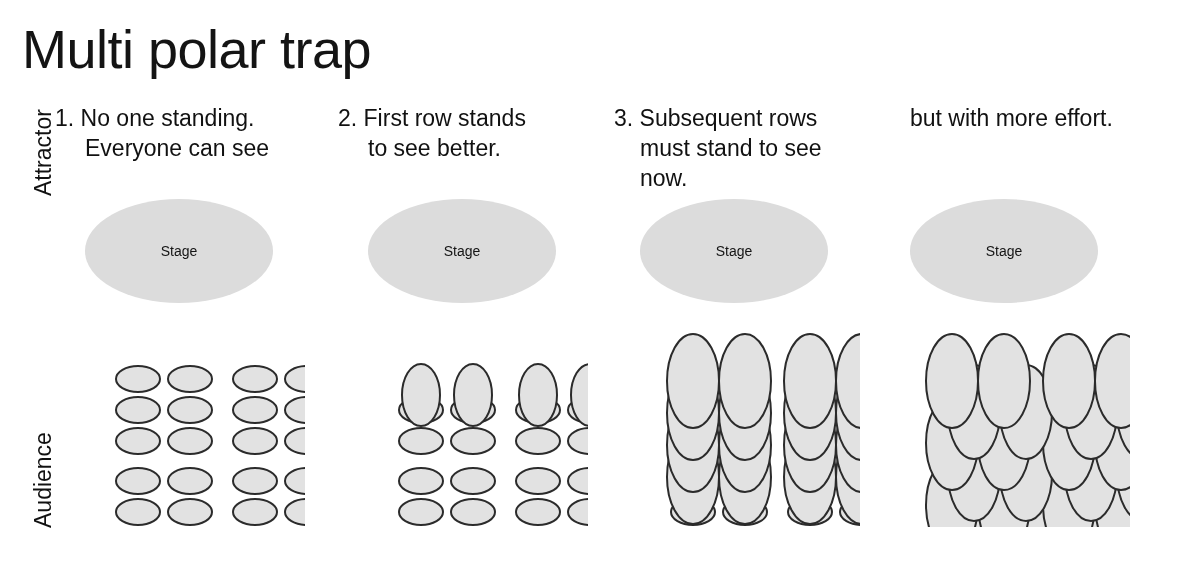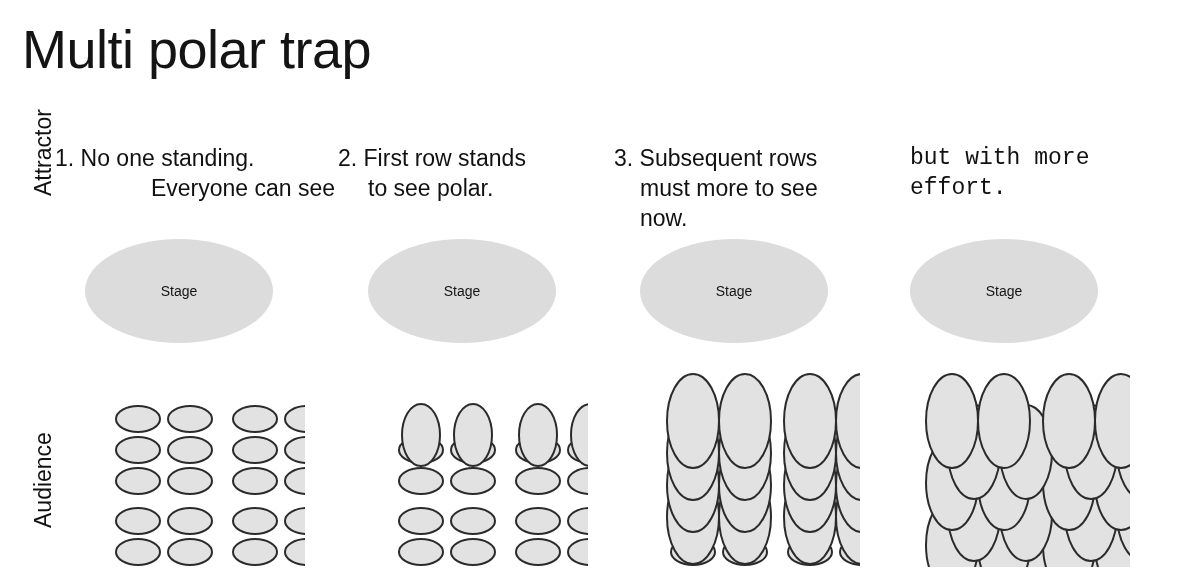--- a/index.html
+++ b/index.html
@@ -44,21 +44,20 @@
     transform: rotate(-90deg);
   }
   #axis-audience {
     left: 30px;
     top: 528px;
     transform: rotate(-90deg);
   }
   .panel {
     position: absolute;
     top: 103px;
-    margin-top: 40px;
   }
   .panel-caption {
     position: relative;
     font-size: 23px;
     line-height: 30px;
     color: #111111;
     padding-left: 30px;
     text-indent: -30px;
     margin: 0 0 0 0;
     width: 250px;
@@ -81,21 +80,21 @@
 
   <div id="page-title">Multi polar trap</div>
 
   <div class="axis-label" id="axis-attractor">Attractor</div>
   <div class="axis-label" id="axis-audience">Audience</div>
 
   <div id="panels-host">
       <div class="panel" style="left: 55px;">
         <div class="panel-caption">
           <div style="text-indent: -30px; padding-left: 0px;">1. No one standing.</div>
-          <div style="text-indent: 0px; padding-left: 0px; text-align: right;">Everyone can see</div>
+          <div style="text-indent: 0px; padding-left: 0px;">Everyone can see</div>
         </div>
         <svg width="250" height="330" viewBox="0 0 250 330" class="panel-figure">
           <ellipse cx="124" cy="54" rx="94" ry="52" fill="#dcdcdc" stroke="none"></ellipse>
           <text x="124" y="59" text-anchor="middle" class="stage-label">Stage</text>
           <g>
             <ellipse cx="83" cy="346" rx="22" ry="13" fill="#e2e2e2" stroke="#2b2b2b" stroke-width="2"></ellipse>
             <ellipse cx="135" cy="346" rx="22" ry="13" fill="#e2e2e2" stroke="#2b2b2b" stroke-width="2"></ellipse>
             <ellipse cx="200" cy="346" rx="22" ry="13" fill="#e2e2e2" stroke="#2b2b2b" stroke-width="2"></ellipse>
             <ellipse cx="252" cy="346" rx="22" ry="13" fill="#e2e2e2" stroke="#2b2b2b" stroke-width="2"></ellipse>
           </g>
@@ -127,21 +126,21 @@
             <ellipse cx="83" cy="182" rx="22" ry="13" fill="#e2e2e2" stroke="#2b2b2b" stroke-width="2"></ellipse>
             <ellipse cx="135" cy="182" rx="22" ry="13" fill="#e2e2e2" stroke="#2b2b2b" stroke-width="2"></ellipse>
             <ellipse cx="200" cy="182" rx="22" ry="13" fill="#e2e2e2" stroke="#2b2b2b" stroke-width="2"></ellipse>
             <ellipse cx="252" cy="182" rx="22" ry="13" fill="#e2e2e2" stroke="#2b2b2b" stroke-width="2"></ellipse>
           </g>
         </svg>
       </div>
       <div class="panel" style="left: 338px;">
         <div class="panel-caption">
           <div style="text-indent: -30px; padding-left: 0px;">2. First row stands</div>
-          <div style="text-indent: 0px; padding-left: 0px;">to see polar.</div>
+          <div style="text-indent: 0px; padding-left: 0px;">to see better.</div>
         </div>
         <svg width="250" height="330" viewBox="0 0 250 330" class="panel-figure">
           <ellipse cx="124" cy="54" rx="94" ry="52" fill="#dcdcdc" stroke="none"></ellipse>
           <text x="124" y="59" text-anchor="middle" class="stage-label">Stage</text>
           <g>
             <ellipse cx="83" cy="346" rx="22" ry="13" fill="#e2e2e2" stroke="#2b2b2b" stroke-width="2"></ellipse>
             <ellipse cx="135" cy="346" rx="22" ry="13" fill="#e2e2e2" stroke="#2b2b2b" stroke-width="2"></ellipse>
             <ellipse cx="200" cy="346" rx="22" ry="13" fill="#e2e2e2" stroke="#2b2b2b" stroke-width="2"></ellipse>
             <ellipse cx="252" cy="346" rx="22" ry="13" fill="#e2e2e2" stroke="#2b2b2b" stroke-width="2"></ellipse>
           </g>
@@ -173,21 +172,21 @@
             <ellipse cx="83" cy="198" rx="19" ry="31" fill="#e2e2e2" stroke="#2b2b2b" stroke-width="2"></ellipse>
             <ellipse cx="135" cy="198" rx="19" ry="31" fill="#e2e2e2" stroke="#2b2b2b" stroke-width="2"></ellipse>
             <ellipse cx="200" cy="198" rx="19" ry="31" fill="#e2e2e2" stroke="#2b2b2b" stroke-width="2"></ellipse>
             <ellipse cx="252" cy="198" rx="19" ry="31" fill="#e2e2e2" stroke="#2b2b2b" stroke-width="2"></ellipse>
           </g>
         </svg>
       </div>
       <div class="panel" style="left: 610px;">
         <div class="panel-caption">
           <div style="text-indent: -30px; padding-left: 4px;">3. Subsequent rows</div>
-          <div style="text-indent: 0px; padding-left: 0px;">must more to see</div>
+          <div style="text-indent: 0px; padding-left: 0px;">must stand to see</div>
           <div style="text-indent: 0px; padding-left: 0px;">now.</div>
         </div>
         <svg width="250" height="330" viewBox="0 0 250 330" class="panel-figure">
           <ellipse cx="124" cy="54" rx="94" ry="52" fill="#dcdcdc" stroke="none"></ellipse>
           <text x="124" y="59" text-anchor="middle" class="stage-label">Stage</text>
           <g>
             <ellipse cx="83" cy="346" rx="22" ry="13" fill="#e2e2e2" stroke="#2b2b2b" stroke-width="2"></ellipse>
             <ellipse cx="135" cy="346" rx="22" ry="13" fill="#e2e2e2" stroke="#2b2b2b" stroke-width="2"></ellipse>
             <ellipse cx="200" cy="346" rx="22" ry="13" fill="#e2e2e2" stroke="#2b2b2b" stroke-width="2"></ellipse>
             <ellipse cx="252" cy="346" rx="22" ry="13" fill="#e2e2e2" stroke="#2b2b2b" stroke-width="2"></ellipse>
@@ -219,21 +218,21 @@
           <g>
             <ellipse cx="83" cy="184" rx="26" ry="47" fill="#e2e2e2" stroke="#2b2b2b" stroke-width="2"></ellipse>
             <ellipse cx="135" cy="184" rx="26" ry="47" fill="#e2e2e2" stroke="#2b2b2b" stroke-width="2"></ellipse>
             <ellipse cx="200" cy="184" rx="26" ry="47" fill="#e2e2e2" stroke="#2b2b2b" stroke-width="2"></ellipse>
             <ellipse cx="252" cy="184" rx="26" ry="47" fill="#e2e2e2" stroke="#2b2b2b" stroke-width="2"></ellipse>
           </g>
         </svg>
       </div>
       <div class="panel" style="left: 880px;">
         <div class="panel-caption">
-          <div style="text-indent: 0px; padding-left: 0px; font-family: Liberation Mono, monospace;">but with more effort.</div>
+          <div style="text-indent: 0px; padding-left: 0px;">but with more effort.</div>
         </div>
         <svg width="250" height="330" viewBox="0 0 250 330" class="panel-figure">
           <ellipse cx="124" cy="54" rx="94" ry="52" fill="#dcdcdc" stroke="none"></ellipse>
           <text x="124" y="59" text-anchor="middle" class="stage-label">Stage</text>
           <g>
             <ellipse cx="94" cy="339" rx="26" ry="47" fill="#e2e2e2" stroke="#2b2b2b" stroke-width="2"></ellipse>
             <ellipse cx="146" cy="339" rx="26" ry="47" fill="#e2e2e2" stroke="#2b2b2b" stroke-width="2"></ellipse>
             <ellipse cx="211" cy="339" rx="26" ry="47" fill="#e2e2e2" stroke="#2b2b2b" stroke-width="2"></ellipse>
             <ellipse cx="263" cy="339" rx="26" ry="47" fill="#e2e2e2" stroke="#2b2b2b" stroke-width="2"></ellipse>
           </g>

